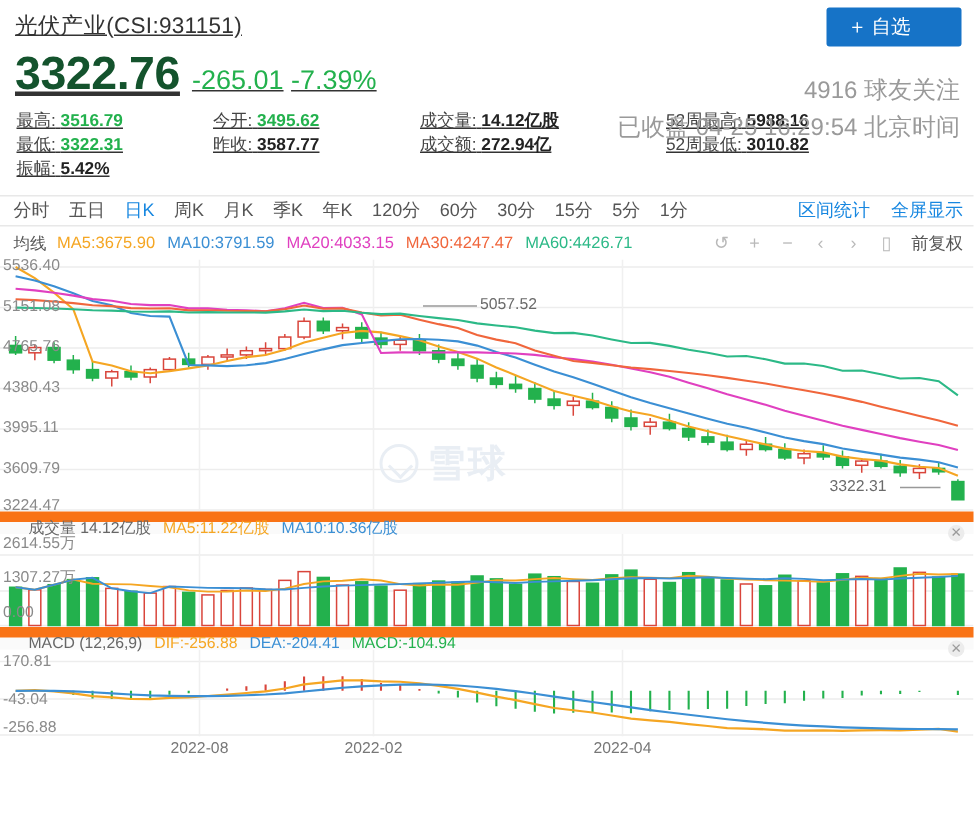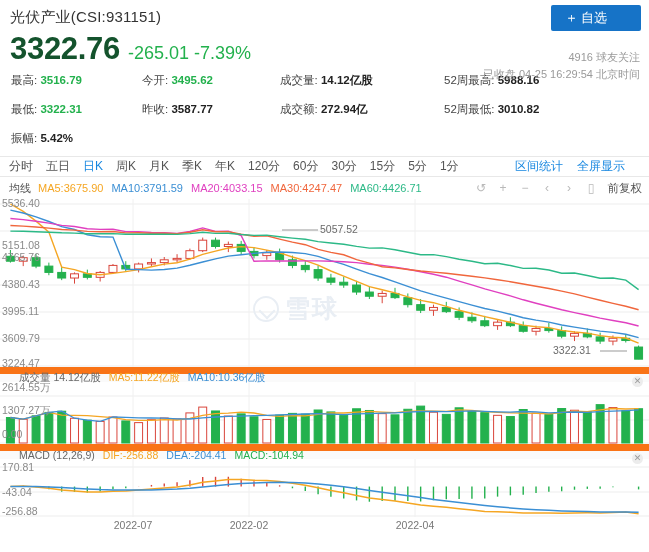--- a/index.html
+++ b/index.html
@@ -8,48 +8,48 @@
     width: 649px; height: 552px;
     background: #ffffff;
     font-family: "Liberation Sans", "DejaVu Sans", sans-serif;
     color: #333;
     overflow: hidden;
     position: relative;
   }
   .wrap { position: relative; width: 649px; height: 552px; }
 
   
-  .header { padding: 8px 10px 0 10px; position: relative; }
+  .header { padding: 8px 10px 0 10px; position: relative; text-decoration: underline; }
   .stock-title { font-size: 15px; color: #333; letter-spacing: .2px; }
   .add-btn {
     position: absolute; right: 8px; top: 5px;
     background: #1673c7; color: #fff;
     font-size: 13px; padding: 6px 34px 7px 14px;
     border: none; border-radius: 2px; cursor: pointer;
     line-height: 1;
   }
   .add-btn .plus { font-size: 13px; margin-right: 3px; }
 
   .price-row { margin-top: 6px; display: flex; align-items: baseline; }
   .big-price { font-size: 31px; font-weight: bold; color: #14532d; line-height: 1; letter-spacing: -0.3px; }
   .chg { font-size: 18px; color: #23b14d; margin-left: 8px; }
   .chg .pct { margin-left: 5px; }
 
   .meta-right {
     position: absolute; right: 9px; top: 49px;
-    text-align: right; font-size: 11px; color: #9a9a9a; line-height: 1.55;
+    text-align: right; font-size: 16px; color: #9a9a9a; line-height: 1.55;
   }
   .meta-right .line2 { color: #9a9a9a; }
 
   
   .stats {
     margin-top: 9px;
     display: grid;
     grid-template-columns: 131px 138px 164px auto;
-    row-gap: 14px;
+    row-gap: 1px;
     font-size: 11.5px;
     padding-left: 1px;
   }
   .stat { white-space: nowrap; }
   .stat .k { color: #444; }
   .stat .v { color: #222; font-weight: bold; }
   .stat .v.green { color: #23b14d; font-weight: bold; }
 
   
   .tabbar {
@@ -59,21 +59,21 @@
     height: 21px;
     display: flex; align-items: center;
     padding: 0 8px 0 9px;
     position: relative;
   }
   .tab {
     font-size: 12px; color: #555; margin-right: 13px; cursor: pointer;
     line-height: 25px; white-space: nowrap;
   }
   .tab.active { color: #1787e0; }
-  .tab-right { position: absolute; right: 24px; display: flex; }
+  .tab-right { position: absolute; right: 7px; display: flex; }
   .tab-right .tab { color: #1787e0; margin-right: 0; margin-left: 14px; }
 
   
   .ma-row {
     height: 22px; display: flex; align-items: center;
     padding-left: 9px; font-size: 11px; position: relative;
   }
   .ma-label { color: #555; margin-right: 7px; }
   .ma-item { margin-right: 8px; white-space: nowrap; }
   .ma-tools { position: absolute; right: 4px; display: flex; align-items: center; }
@@ -433,21 +433,21 @@
         </g>
       <g>
         <line x1="282" y1="31" x2="318" y2="31" stroke="#999" stroke-width="1"></line>
       </g>
       <g>
         <line x1="600" y1="152" x2="627" y2="152" stroke="#999" stroke-width="1"></line>
       </g>
     </svg>
 
     <div class="axis-lab" style="top:-2px">5536.40</div>
-    <div class="axis-lab" style="top:40px">5151.08</div>
+    <div class="axis-lab" style="top:25px">5151.08</div>
     <div class="axis-lab" style="top:52px">4765.76</div>
     <div class="axis-lab" style="top:79px">4380.43</div>
     <div class="axis-lab" style="top:106px">3995.11</div>
     <div class="axis-lab" style="top:133px">3609.79</div>
     <div class="axis-lab" style="top:158px">3224.47</div>
 
     <div class="price-tag" style="left:320px; top:24px">5057.52</div>
     <div class="price-tag" style="left:553px; top:145px">3322.31</div>
   </div>
 
@@ -600,21 +600,21 @@
           <polyline points="10.4,27.6 23.2,27.1 36.0,27.9 48.9,29.3 61.7,31.1 74.5,31.9 87.3,33.0 100.2,33.1 113.0,32.2 125.8,31.9 138.6,31.0 151.4,30.1 164.3,29.0 177.1,27.9 189.9,26.0 202.7,23.2 215.5,21.9 228.3,20.6 241.2,20.6 254.0,21.3 266.8,21.5 279.6,22.6 292.4,24.3 305.3,26.2 318.1,28.8 330.9,31.4 343.7,33.7 356.6,36.4 369.4,39.0 382.2,40.5 395.0,42.0 407.8,44.0 420.7,46.1 433.5,47.2 446.3,48.3 459.1,49.7 471.9,51.0 484.8,52.4 497.6,52.8 510.4,53.2 523.2,54.0 536.0,54.0 548.9,53.9 561.7,54.3 574.5,53.9 587.3,53.8 600.1,53.9 613.0,53.4 625.8,52.9 638.6,54.7" stroke="#f5a623"></polyline>
           <polyline points="10.4,27.6 23.2,27.5 36.0,27.6 48.9,27.9 61.7,28.5 74.5,29.2 87.3,30.0 100.2,30.6 113.0,30.9 125.8,31.1 138.6,31.1 151.4,30.9 164.3,30.5 177.1,30.0 189.9,29.2 202.7,28.0 215.5,26.8 228.3,25.5 241.2,24.6 254.0,23.9 266.8,23.4 279.6,23.3 292.4,23.5 305.3,24.0 318.1,25.0 330.9,26.3 343.7,27.8 356.6,29.5 369.4,31.4 382.2,33.2 395.0,35.0 407.8,36.8 420.7,38.6 433.5,40.4 446.3,42.0 459.1,43.5 471.9,45.0 484.8,46.5 497.6,47.8 510.4,48.9 523.2,49.9 536.0,50.7 548.9,51.3 561.7,51.9 574.5,52.3 587.3,52.6 600.1,52.9 613.0,53.0 625.8,53.0 638.6,53.3" stroke="#3b8fd4"></polyline>
         </g>
     </svg>
     <div class="axis-lab" style="top:2px">170.81</div>
     <div class="axis-lab" style="top:27px">-43.04</div>
     <div class="axis-lab" style="top:46px">-256.88</div>
   </div>
 
   <div class="xaxis" id="xaxis">
-      <span style="left: 133px;">2022-07</span>
+      <span style="left: 133px;">2022-08</span>
       <span style="left: 249px;">2022-02</span>
       <span style="left: 415px;">2022-04</span>
     </div>
 
   <div class="watermark">
     <span class="wm-circle"></span>
     <span>雪球</span>
   </div>
 
 </div>

